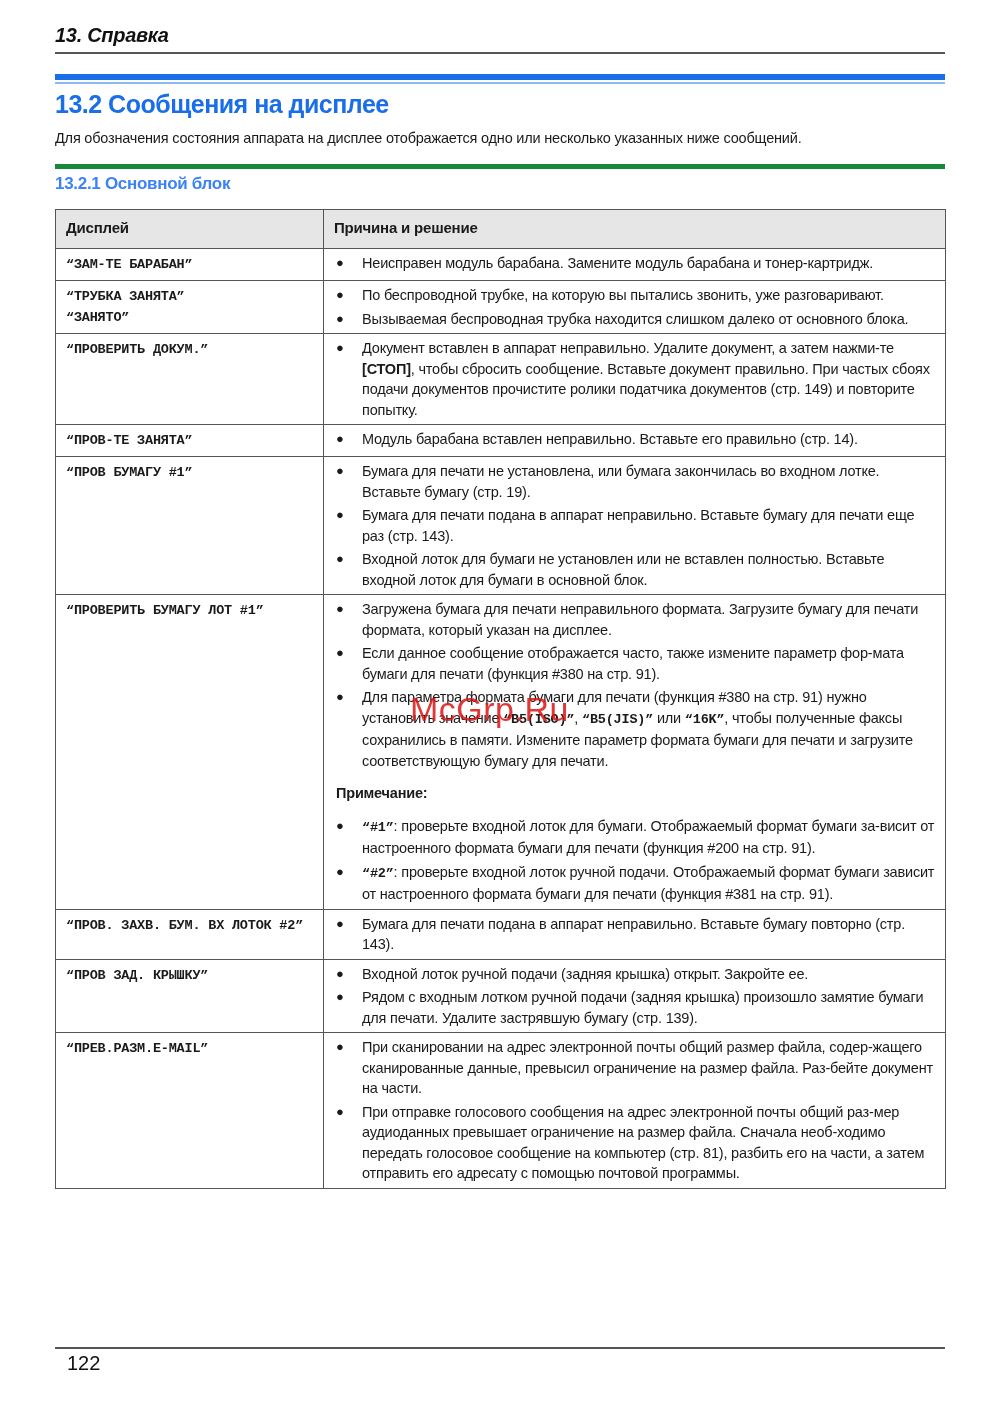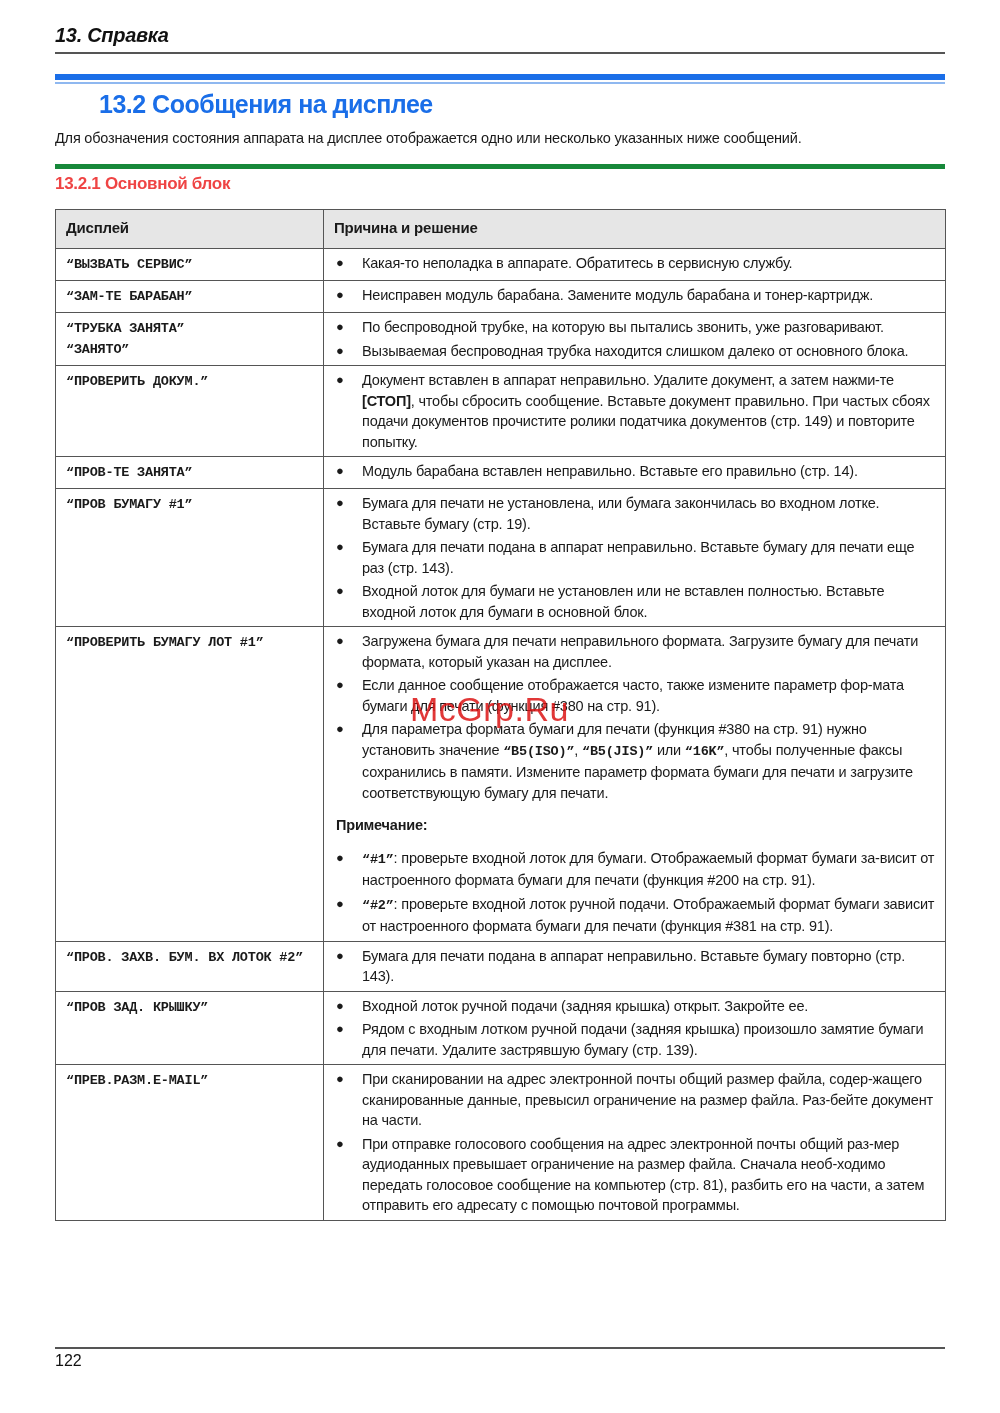--- a/index.html
+++ b/index.html
@@ -7,46 +7,46 @@
          font-family: "Liberation Sans", sans-serif; color: #1a1a1a; }
   .page { position: absolute; left: 55px; top: 0; width: 890px; }
 
   .chapter { position: absolute; top: 24px; left: 0; font-size: 20px; font-weight: bold;
              font-style: italic; color: #111; letter-spacing: -0.3px; }
   .chapter-rule { position: absolute; top: 52px; left: 0; width: 890px; height: 2px; background: #555; }
 
   .sec-bar { position: absolute; top: 74px; left: 0; width: 890px; height: 6px; background: #1a6ee8; }
   .sec-bar2 { position: absolute; top: 82px; left: 0; width: 890px; height: 2px; background: #8fb8f0; }
   .sec-title { position: absolute; top: 90px; left: 0; font-size: 25px; font-weight: bold;
-               color: #1a6ee8; letter-spacing: -0.5px; margin-left: 44px; }
+               color: #1a6ee8; letter-spacing: -0.5px; }
   .intro { position: absolute; top: 130px; left: 0; font-size: 14.5px; color: #1a1a1a; letter-spacing: -0.2px; }
 
   .sub-bar { position: absolute; top: 164px; left: 0; width: 890px; height: 5px; background: #17883a; }
   .sub-title { position: absolute; top: 174px; left: 0; font-size: 17px; font-weight: bold;
-               color: #ef4444; letter-spacing: -0.3px; }
+               color: #3b82f6; letter-spacing: -0.3px; }
 
   table.msg { position: absolute; top: 209px; left: 0; width: 891px; border-collapse: collapse;
               font-size: 14.5px; letter-spacing: -0.2px; border-radius: 24px; }
   table.msg th, table.msg td { border: 1.5px solid #555; vertical-align: top; }
   table.msg th { background: #e6e6e6; text-align: left; font-weight: bold; font-size: 15px;
                  padding: 9px 10px 9px 10px; height: 20px; }
   table.msg td.disp { width: 247px; padding: 5px 10px 5px 10px;
                       font-family: "Liberation Mono", monospace; font-weight: bold; font-size: 13.5px;
                       line-height: 21px; }
   table.msg td.cause { padding: 4px 6px 4px 12px; line-height: 20.5px; }
   .bullet { display: flex; margin: 0 0 3px 0; }
   .bullet:last-child { margin-bottom: 0; }
   .dot { flex: 0 0 26px; font-size: 13px; line-height: 20.5px; }
   .btext { flex: 1; }
   .mono { font-family: "Liberation Mono", monospace; font-weight: bold; font-size: 13.5px; }
   .key { font-weight: bold; }
   .note-head { font-weight: bold; margin: 12px 0 12px 0; }
 
   .footer-rule { position: absolute; top: 1347px; left: 0; width: 890px; height: 2px; background: #555; }
-  .page-num { position: absolute; top: 1352px; left: 0; font-size: 16px; color: #111; }
+  .page-num { position: absolute; top: 1352px; left: 12px; font-size: 20px; color: #111; }
 
   .watermark { position: absolute; top: 690px; left: 410px; font-size: 34px; color: rgba(220,20,20,0.85);
                font-family: "Liberation Sans", sans-serif; letter-spacing: 0.5px; }
 </style>
 </head>
 <body>
 
 <div class="page">
   <div class="chapter">13. Справка</div>
   <div class="chapter-rule"></div>
@@ -61,29 +61,20 @@
 
   <table class="msg">
     <thead>
       <tr>
         <th>Дисплей</th>
         <th>Причина и решение</th>
       </tr>
     </thead>
     <tbody>
 
-      <tr>
-        <td class="disp">“ВЫЗВАТЬ СЕРВИС”</td>
-        <td class="cause">
-          <div class="bullet">
-              <span class="dot">●</span>
-              <span class="btext">Какая-то неполадка в аппарате. Обратитесь в сервисную службу.</span>
-            </div>
-        </td>
-      </tr>
 
       <tr>
         <td class="disp">“ЗАМ-ТЕ БАРАБАН”</td>
         <td class="cause">
           <div class="bullet">
               <span class="dot">●</span>
               <span class="btext">Неисправен модуль барабана. Замените модуль барабана и тонер-картридж.</span>
             </div>
         </td>
       </tr>

